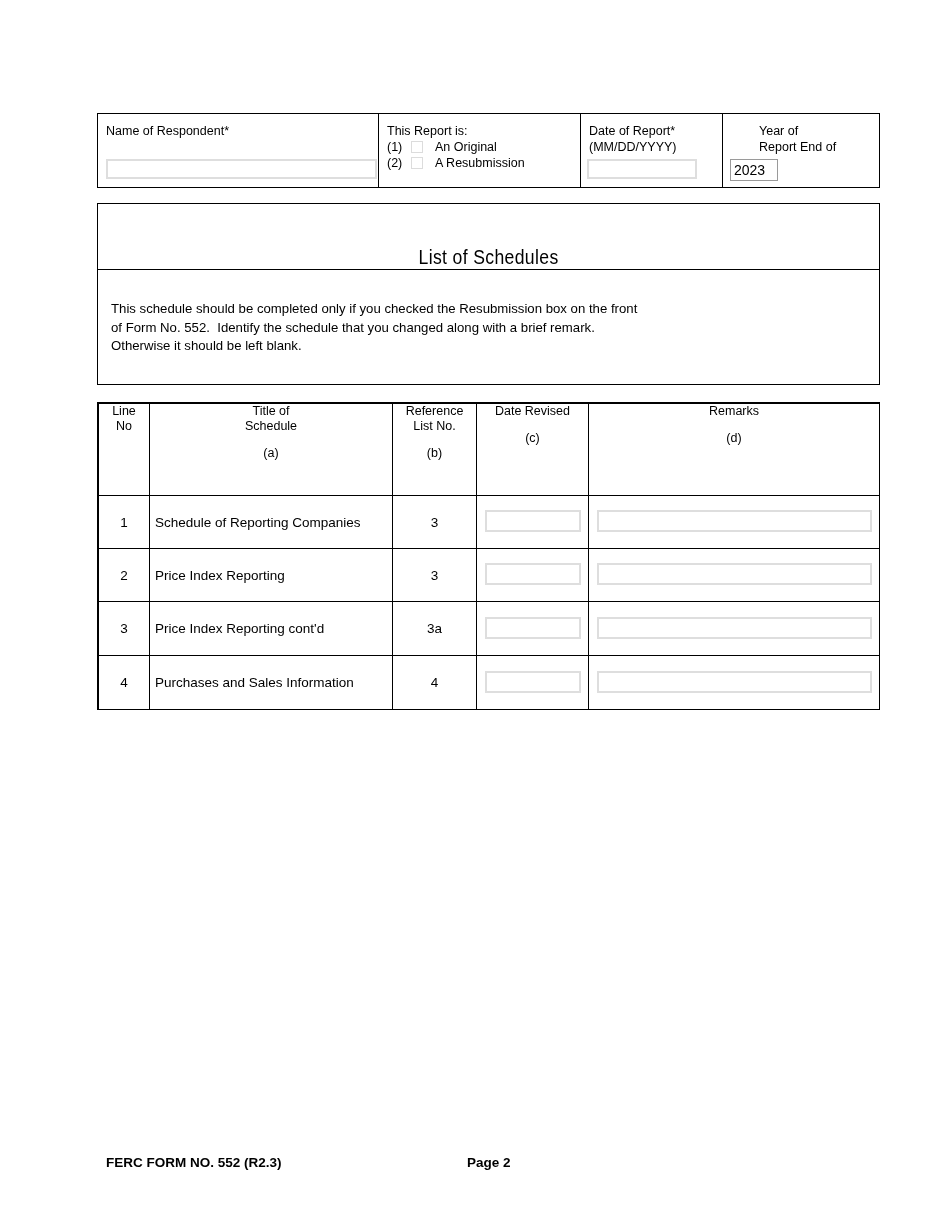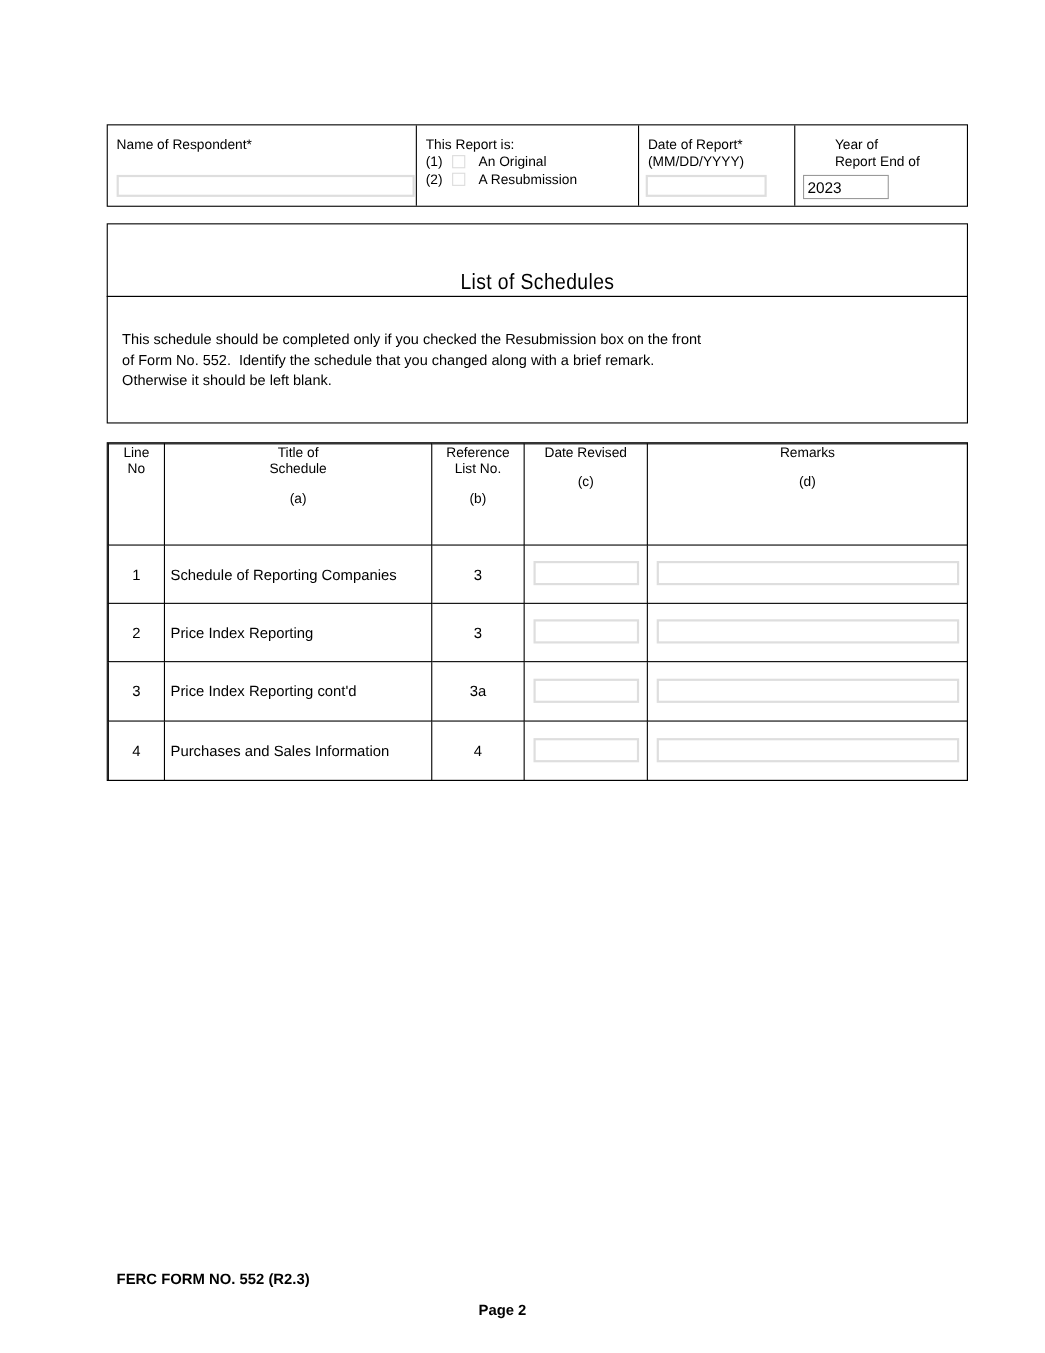--- a/index.html
+++ b/index.html
@@ -70,21 +70,21 @@
     position: absolute;
     left: 6px;
     bottom: 8px;
     width: 110px;
     height: 20px;
   }
   .field-year {
     position: absolute;
     left: 7px;
     bottom: 6px;
-    width: 78px;
+    width: 48px;
     height: 22px;
     border: 1.5px solid #9a9a9a;
     font-size: 14px;
     line-height: 18px;
   }
 
   .report-opt {
     display: flex;
     align-items: center;
     height: 16px;
@@ -234,24 +234,23 @@
     font-weight: bold;
   }
   .footer-form {
     position: absolute;
     left: 0;
     top: 0;
     white-space: nowrap;
   }
   .footer-page {
     position: absolute;
-    left: 329px;
+    left: 361px;
     top: 0;
     white-space: nowrap;
-    margin-top: 28px;
   }
 </style>
 </head>
 <body>
 
 <div class="page">
 
   <div class="hdr-table">
 
     <div class="hdr-cell c-name">

